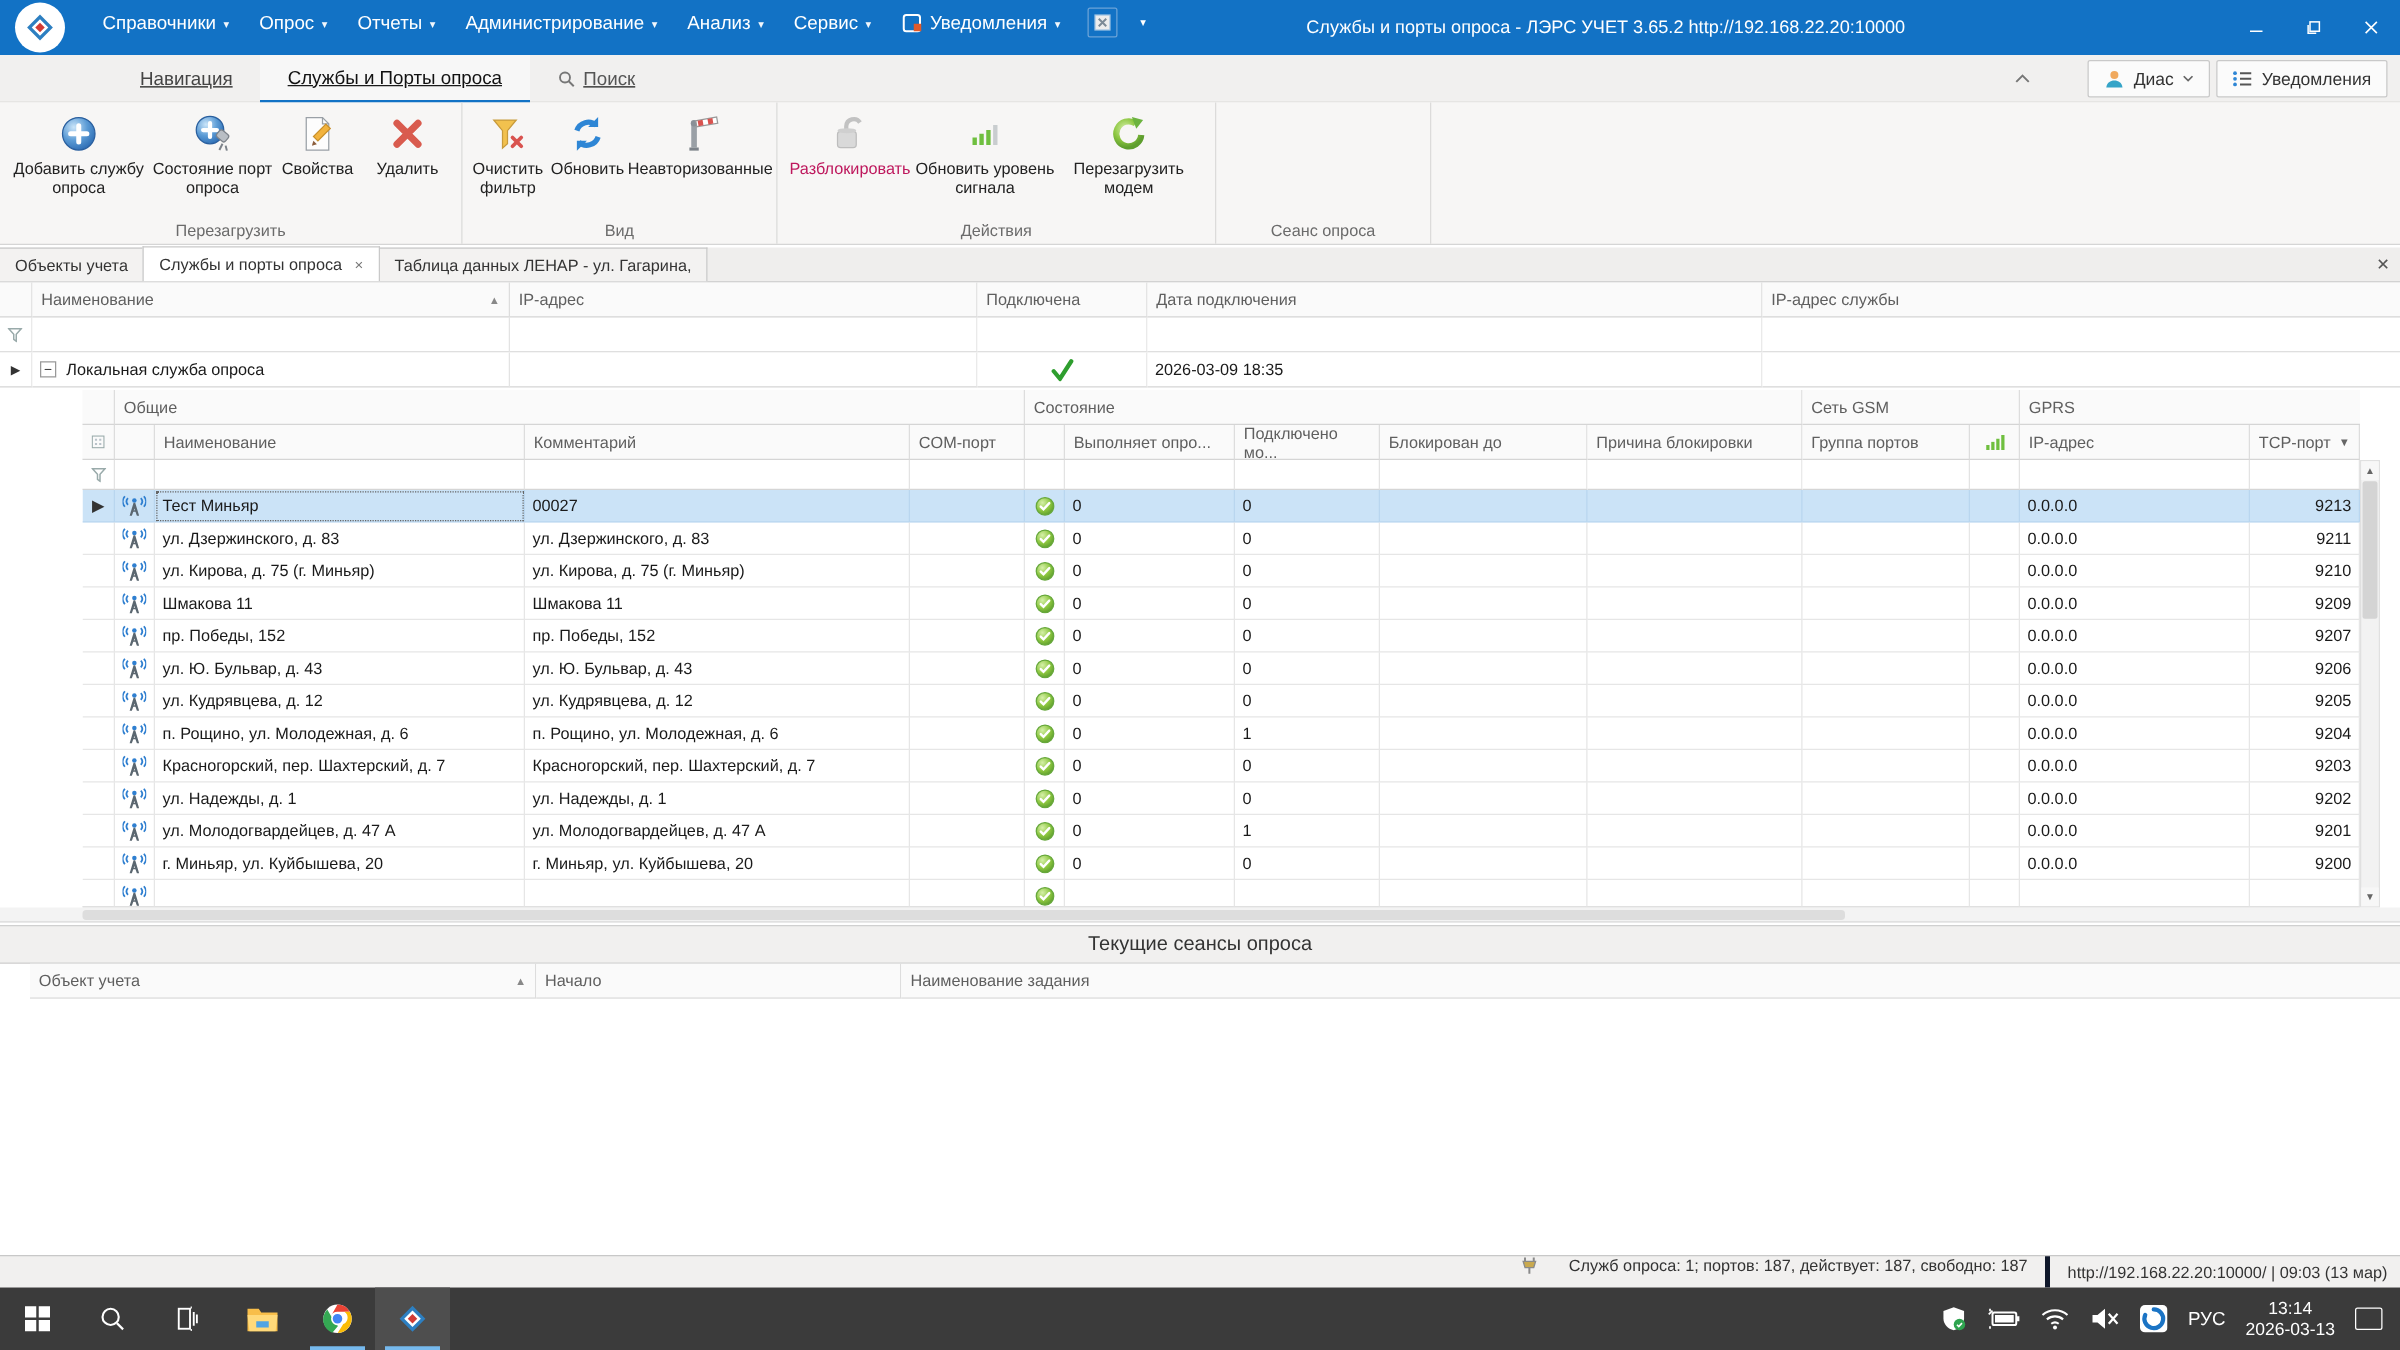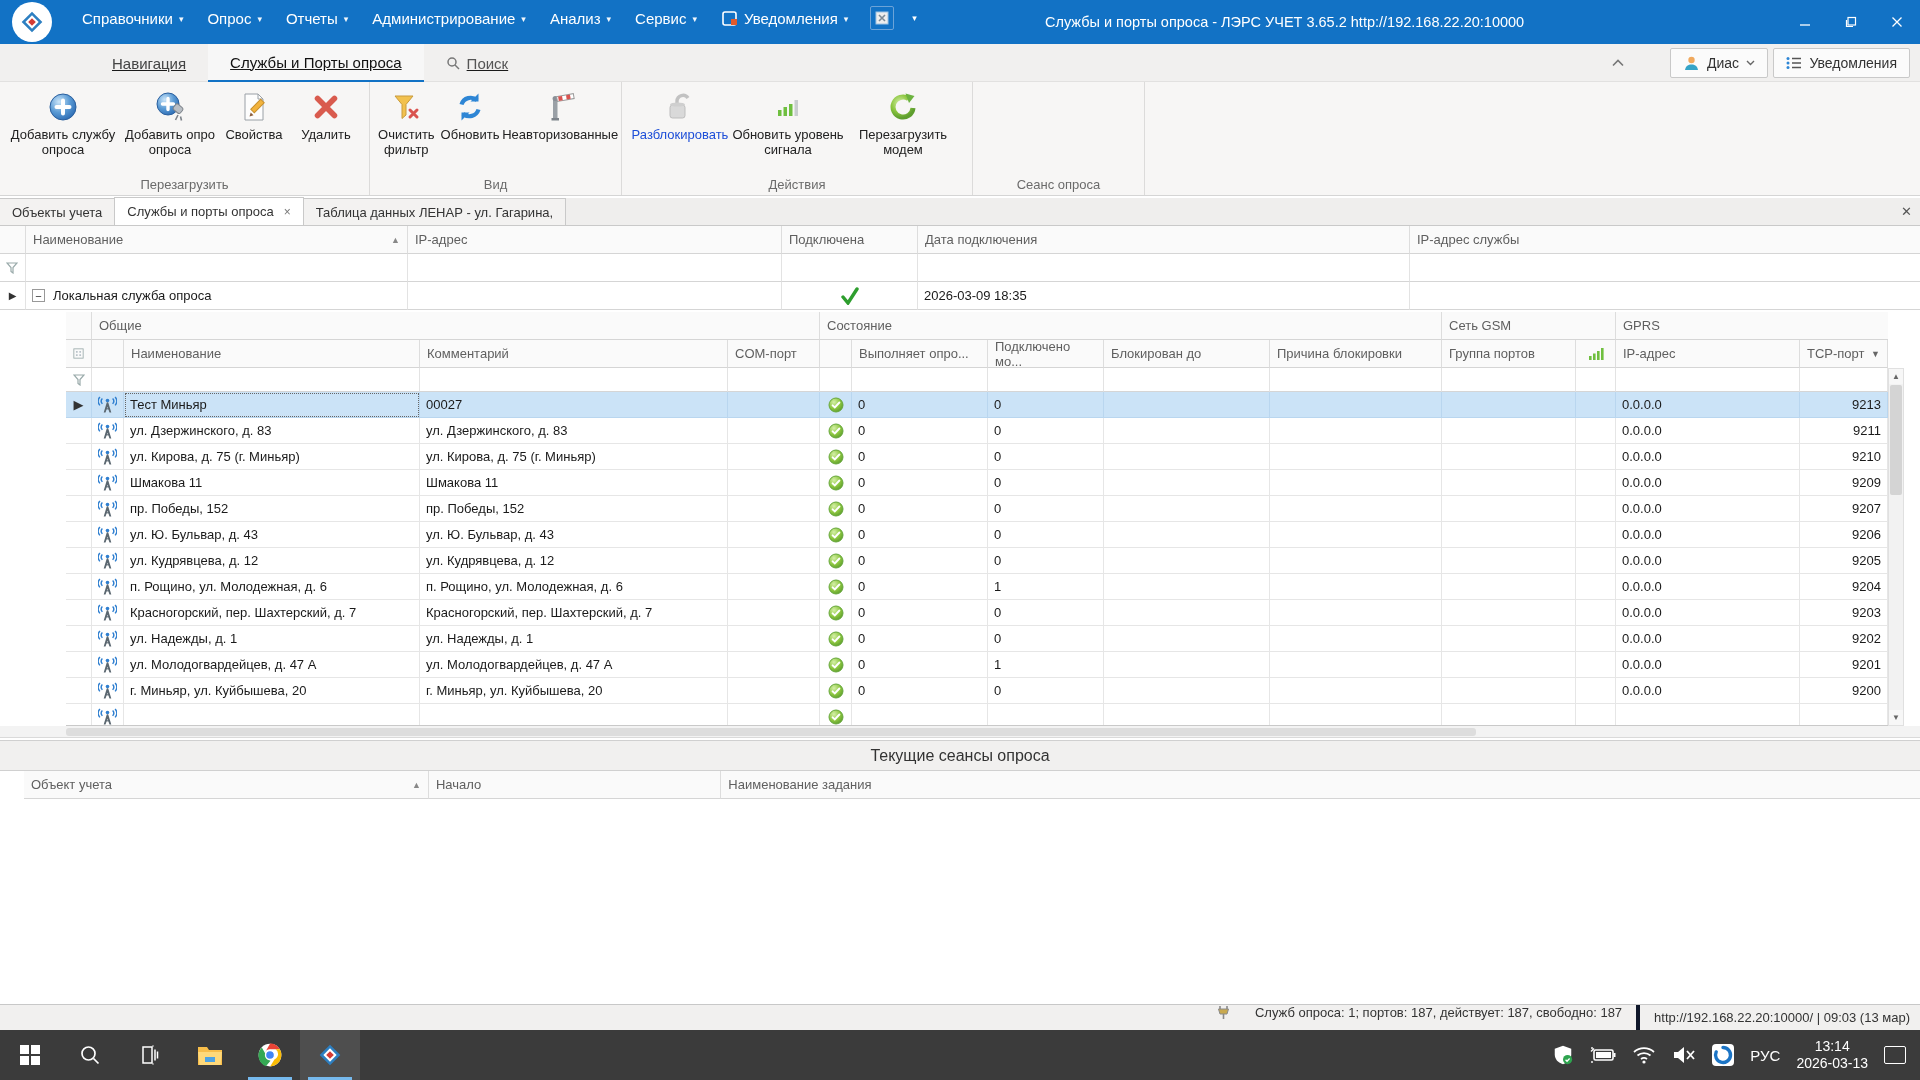--- a/index.html
+++ b/index.html
@@ -34,21 +34,21 @@
   .tr-notif { right:10px; }
 
   
   .ribbon { position:absolute; top:82px; left:0; width:1920px; height:114px; background:#F7F6F5; border-bottom:1px solid #D5D5D5; }
   .rgroup { position:absolute; top:0; height:113px; border-right:1px solid #DCDBDA; }
   .rgroup .glabel { position:absolute; bottom:3px; left:0; width:100%; text-align:center; font-size:13px; color:#6b6b6b; }
   .rbtns { display:flex; align-items:flex-start; padding:5px 2px 0 4px; }
   .rbtn { display:flex; flex-direction:column; align-items:center; padding-top:3px; }
   .rbtn .ic { width:34px; height:34px; display:flex; align-items:center; justify-content:center; }
   .rbtn .lb { font-size:13px; line-height:15px; text-align:center; margin-top:3px; color:#222; }
-  .rbtn.dis .lb { color:#1d4ed8; }
+  .rbtn.dis .lb { color:#be185d; }
 
   
   .doctabs { position:absolute; top:198px; left:0; width:1920px; height:28px; background:#EFEEED; border-bottom:1px solid #C9C9C9; display:flex; align-items:flex-end; }
   .dtab { height:27px; display:flex; align-items:center; padding:0 12px; font-size:13px; color:#333; background:#F3F2F1; border:1px solid #C9C9C9; border-bottom:none; margin-left:-1px; gap:10px; }
   .dtab.active { background:#fff; height:28px; position:relative; z-index:2; }
   .dtab .closex { font-size:12px; color:#777; }
   .doctabs .far-close { position:absolute; right:8px; top:6px; font-size:13px; color:#555; }
 
   
   .hdrcell { border-right:1px solid #DDD; border-bottom:1px solid #D5D5D5; background:#FAFAFA; color:#5f5f5f; font-size:13px; display:flex; align-items:center; padding:0 7px; position:relative; }
@@ -255,21 +255,21 @@
       </div>
       <div class="rbtn" style="width:96px">
         <span class="ic">
           <svg width="32" height="32" viewBox="0 0 32 32">
               <circle cx="14" cy="13" r="11" fill="url(#sphereG)" stroke="#2A5F9E"></circle>
               <path d="M14 7.5v11M8.5 13h11" stroke="#fff" stroke-width="3.4" stroke-linecap="round"></path>
               <rect x="20" y="14" width="9" height="7" rx="2" transform="rotate(40 24 17)" fill="#B9BEC4" stroke="#7D838A"></rect>
               <path d="M24 24l-2.5 5M26.5 25.5l1 4" stroke="#7D838A" stroke-width="1.6"></path>
             </svg>
         </span>
-        <span class="lb">Добавить опро опроса</span>
+        <span class="lb">Состояние порт опроса</span>
       </div>
       <div class="rbtn" style="width:72px">
         <span class="ic">
           <svg width="32" height="32" viewBox="0 0 32 32">
               <path d="M7 3h13l5 5v21H7z" fill="#FDFDFD" stroke="#9AA0A6"></path>
               <path d="M20 3v5h5" fill="none" stroke="#9AA0A6"></path>
               <rect x="17" y="8" width="5" height="14" transform="rotate(45 19.5 15)" fill="#F2B33D" stroke="#C8902C"></rect>
               <path d="M11.5 25.5l4-1.2-2.8-2.8z" fill="#8B5E3C"></path>
             </svg>
         </span>

